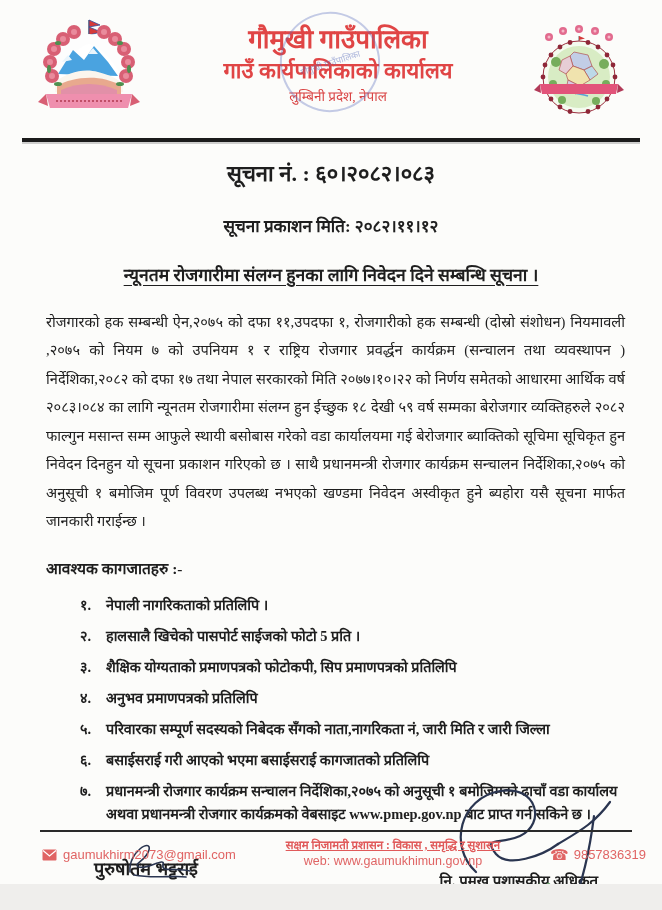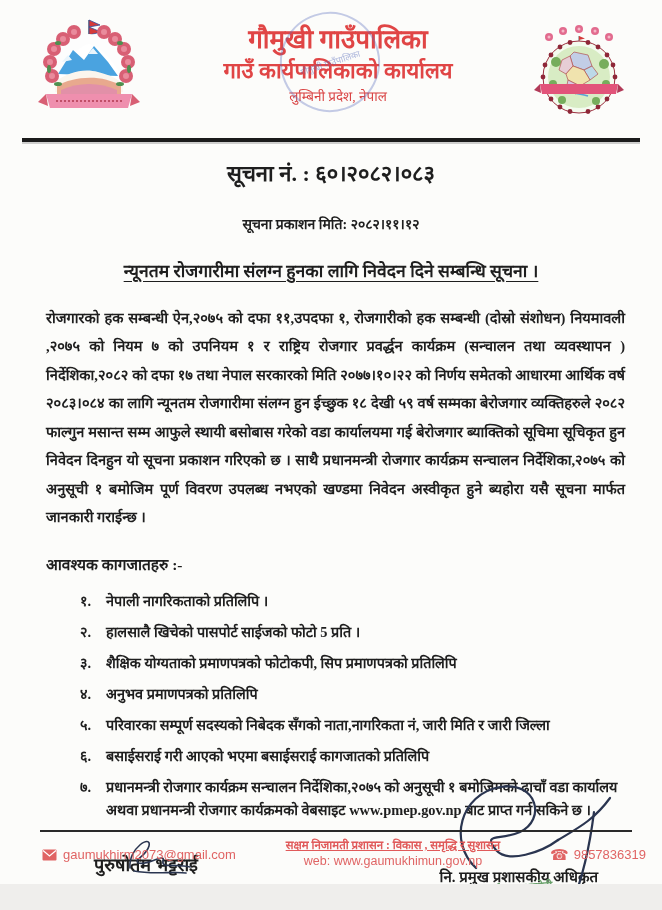--- a/index.html
+++ b/index.html
@@ -31,31 +31,31 @@
     color:rgba(90,110,190,0.5);
     font-size:9px;display:flex;align-items:center;justify-content:center;text-align:center;
     pointer-events:none;
   }
 
   
   .top-rule{margin:10px 22px 0 22px;border-top:4px solid #1b1b1b;box-shadow:0 2px 0 rgba(0,0,0,0.18);}
 
   
   .notice-no{margin-top:15px;text-align:center;font-size:22px;font-weight:bold;}
-  .notice-date{margin-top:27px;text-align:center;font-size:14px;font-weight:bold;}
+  .notice-date{margin-top:27px;text-align:center;font-size:17px;font-weight:bold;}
   .notice-title{
     margin-top:25px;text-align:center;font-size:17.5px;font-weight:bold;
     text-decoration:underline;text-underline-offset:4px;
   }
 
   
   .body-par{
     margin:22px 37px 0 46px;
     text-align:justify;
-    font-size:14.6px;line-height:1.95;font-weight:700;
+    font-size:14.6px;line-height:1.95;font-weight:400;
   }
   .docs-heading{margin:21px 0 0 46px;font-size:15.5px;font-weight:bold;}
   .docs-list{margin:15px 40px 0 80px;}
   .doc-row{display:flex;margin-bottom:8px;font-size:14.4px;font-weight:600;line-height:1.6;}
   .doc-num{flex:0 0 26px;}
   .doc-text{flex:1;}
 
   
   .sig-area{position:relative;height:150px;margin:4px 36px 0 46px;}
   .sig-left{position:absolute;left:48px;top:26px;}

